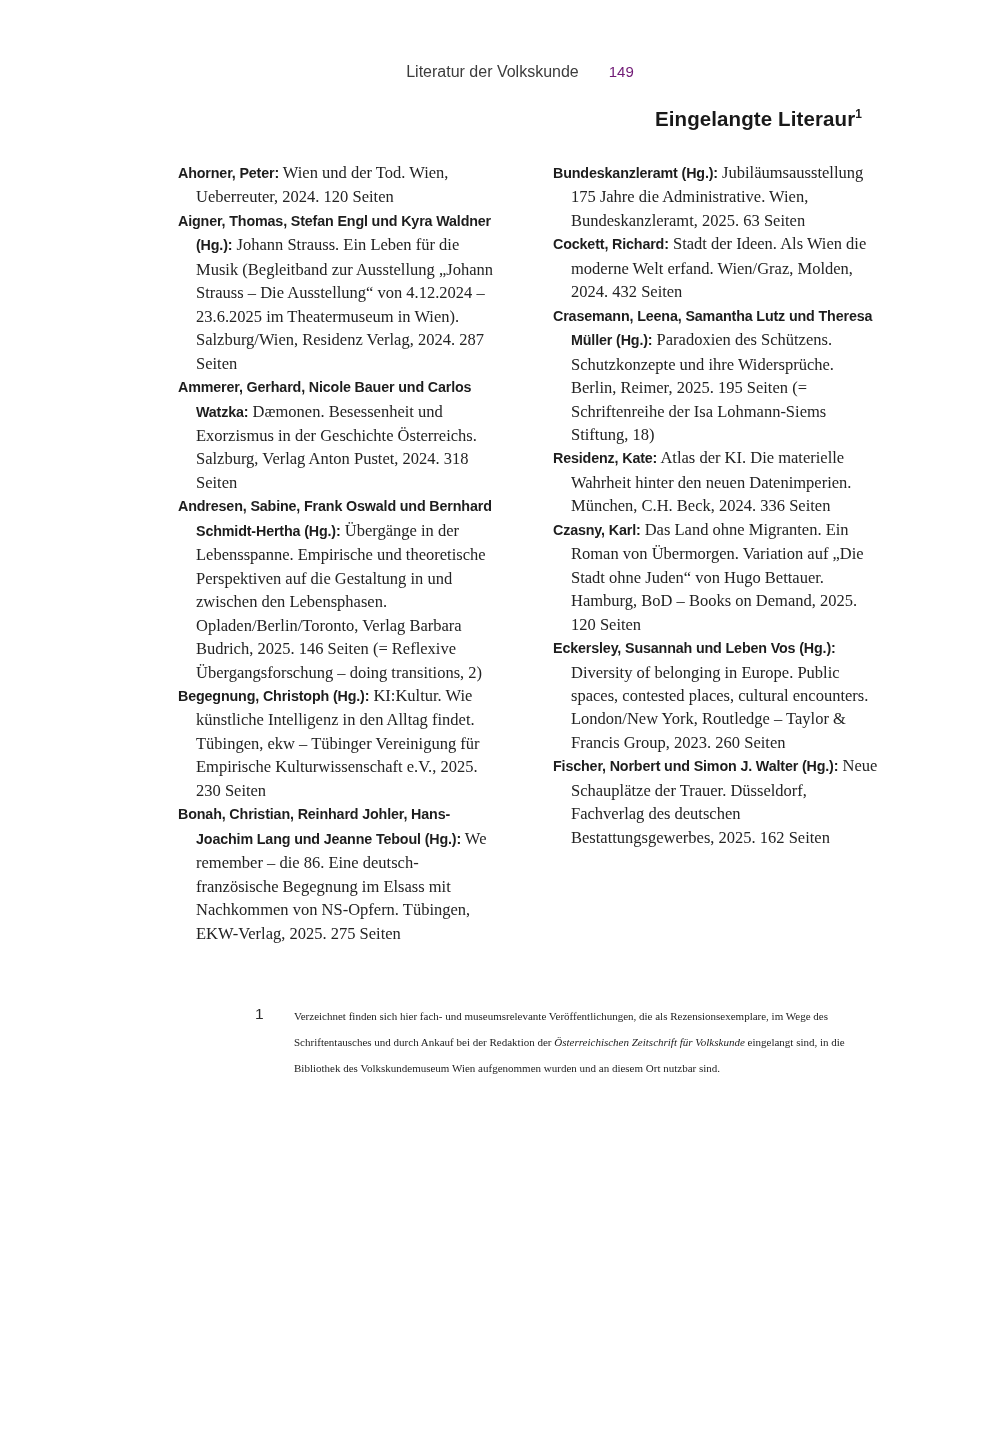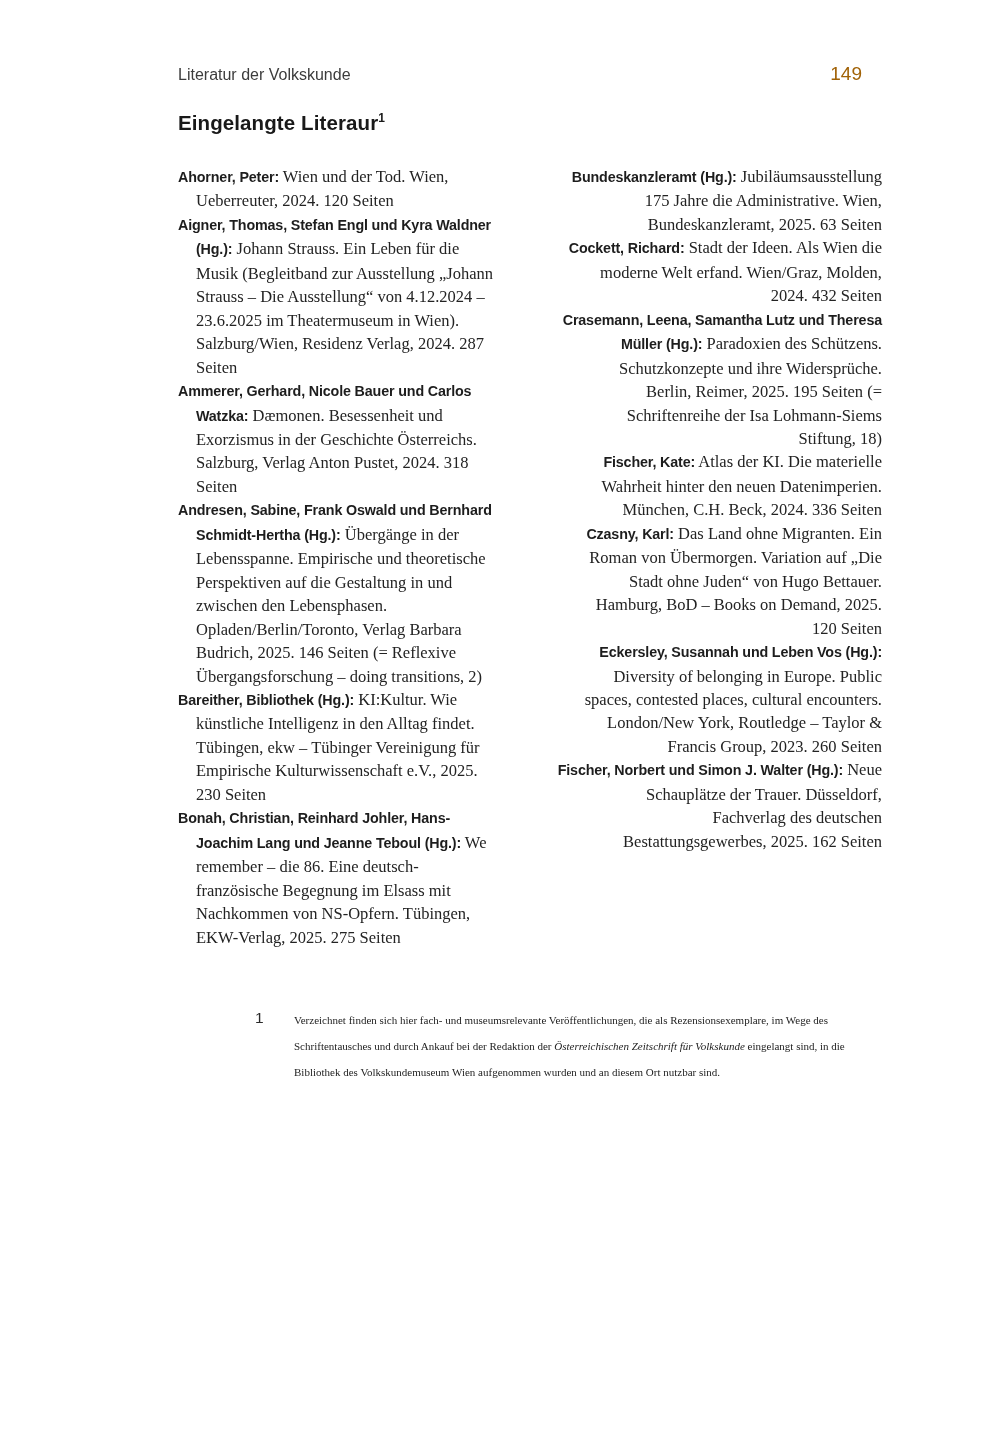--- a/index.html
+++ b/index.html
@@ -14,47 +14,48 @@
     background: #ffffff;
     overflow: hidden;
   }
   .content {
     position: absolute;
     left: 178px; top: 0;
     width: 684px;
   }
   .running-header {
     display: flex;
-    justify-content: space-between;
+    justify-content: center;
     align-items: baseline;
     margin-top: 63px;
     font-family: "Liberation Sans", sans-serif;
     font-size: 16px;
     color: #3c3c3c;
   }
   .page-number {
-    font-size: 19px;
-    color: #a16207;
+    font-size: 15px;
+    color: #701a75;
     margin-left: 30px;
   }
   .page-title {
     margin: 26px 0 0 0;
     font-family: "Liberation Sans", sans-serif;
     font-weight: 700;
     font-size: 20.5px;
     letter-spacing: 0.1px;
     color: #191919;
+    text-align: right;
   }
   .page-title sup { font-size: 12px; line-height: 0; }
   .columns {
     display: flex;
     margin-top: 30px;
   }
   .col-left  { width: 322px; margin-right: 53px; flex: none; }
-  .col-right { width: 329px; flex: none; text-align: right; }
+  .col-right { width: 329px; flex: none; }
   .entry {
     margin: 0;
     font-size: 16.5px;
     line-height: 23.45px;
     color: #232323;
     padding-left: 18px;
     text-indent: -18px;
     hyphens: auto;
     -webkit-hyphens: auto;
   }
@@ -101,29 +102,29 @@
 
     <h1 class="page-title"><span>Eingelangte Literaur</span><sup>1</sup></h1>
 
     <div class="columns">
 
       <div class="col-left">
         <p class="entry"><span class="entry-author">Ahorner, Peter:</span><span> Wien und der Tod. Wien, Ueberreuter, 2024. 120 Seiten</span></p>
         <p class="entry"><span class="entry-author">Aigner, Thomas, Stefan Engl und Kyra Waldner (Hg.):</span><span> Johann Strauss. Ein Leben für die Musik (Begleitband zur Ausstellung „Johann Strauss – Die Ausstellung“ von 4.12.2024 – 23.6.2025 im Theatermuseum in Wien). Salzburg/Wien, Residenz Verlag, 2024. 287 Seiten</span></p>
         <p class="entry"><span class="entry-author">Ammerer, Gerhard, Nicole Bauer und Carlos Watzka:</span><span> Dæmonen. Besessenheit und Exorzismus in der Geschichte Österreichs. Salzburg, Verlag Anton Pustet, 2024. 318 Seiten</span></p>
         <p class="entry"><span class="entry-author">Andresen, Sabine, Frank Oswald und Bernhard Schmidt-Hertha (Hg.):</span><span> Übergänge in der Lebensspanne. Empirische und theoretische Perspektiven auf die Gestaltung in und zwischen den Lebensphasen. Opladen/Berlin/Toronto, Verlag Barbara Budrich, 2025. 146 Seiten (= Reflexive Übergangsforschung – doing transitions, 2)</span></p>
-        <p class="entry"><span class="entry-author">Bareither, Bibliothek (Hg.):</span><span> KI:Kultur. Wie künstliche Intelligenz in den Alltag findet. Tübingen, ekw – Tübinger Vereinigung für Empirische Kulturwissenschaft e.V., 2025. 230 Seiten</span></p>
+        <p class="entry"><span class="entry-author">Begegnung, Christoph (Hg.):</span><span> KI:Kultur. Wie künstliche Intelligenz in den Alltag findet. Tübingen, ekw – Tübinger Vereinigung für Empirische Kulturwissenschaft e.V., 2025. 230 Seiten</span></p>
         <p class="entry"><span class="entry-author">Bonah, Christian, Reinhard Johler, Hans-Joachim Lang und Jeanne Teboul (Hg.):</span><span> We remember – die 86. Eine deutsch-französische Begegnung im Elsass mit Nachkommen von NS-Opfern. Tübingen, EKW-Verlag, 2025. 275 Seiten</span></p>
       </div>
 
       <div class="col-right">
         <p class="entry"><span class="entry-author">Bundeskanzleramt (Hg.):</span><span> Jubiläumsausstellung 175 Jahre die Administrative. Wien, Bundeskanzleramt, 2025. 63 Seiten</span></p>
         <p class="entry"><span class="entry-author">Cockett, Richard:</span><span> Stadt der Ideen. Als Wien die moderne Welt erfand. Wien/Graz, Molden, 2024. 432 Seiten</span></p>
         <p class="entry"><span class="entry-author">Crasemann, Leena, Samantha Lutz und Theresa Müller (Hg.):</span><span> Paradoxien des Schützens. Schutzkonzepte und ihre Widersprüche. Berlin, Reimer, 2025. 195 Seiten (= Schriftenreihe der Isa Lohmann-Siems Stiftung, 18)</span></p>
-        <p class="entry"><span class="entry-author">Fischer, Kate:</span><span> Atlas der KI. Die materielle Wahrheit hinter den neuen Datenimperien. München, C.H. Beck, 2024. 336 Seiten</span></p>
+        <p class="entry"><span class="entry-author">Residenz, Kate:</span><span> Atlas der KI. Die materielle Wahrheit hinter den neuen Datenimperien. München, C.H. Beck, 2024. 336 Seiten</span></p>
         <p class="entry"><span class="entry-author">Czasny, Karl:</span><span> Das Land ohne Migranten. Ein Roman von Übermorgen. Variation auf „Die Stadt ohne Juden“ von Hugo Bettauer. Hamburg, BoD – Books on Demand, 2025. 120 Seiten</span></p>
         <p class="entry"><span class="entry-author">Eckersley, Susannah und Leben Vos (Hg.):</span><span> Diversity of belonging in Europe. Public spaces, contested places, cultural encounters. London/New York, Routledge – Taylor &amp; Francis Group, 2023. 260 Seiten</span></p>
         <p class="entry"><span class="entry-author">Fischer, Norbert und Simon J. Walter (Hg.):</span><span> Neue Schauplätze der Trauer. Düsseldorf, Fachverlag des deutschen Bestattungsgewerbes, 2025. 162 Seiten</span></p>
       </div>
 
     </div>
 
     <div class="footnote">
       <span class="footnote-number">1</span>
       <span class="footnote-text"><span>Verzeichnet finden sich hier fach- und museumsrelevante Veröffentlichungen, die als Rezensionsexemplare, im Wege des Schriftentausches und durch Ankauf bei der Redaktion der </span><em>Österreichischen Zeitschrift für Volkskunde</em><span> eingelangt sind, in die Bibliothek des Volkskundemuseum Wien aufgenommen wurden und an diesem Ort nutzbar sind.</span></span>

